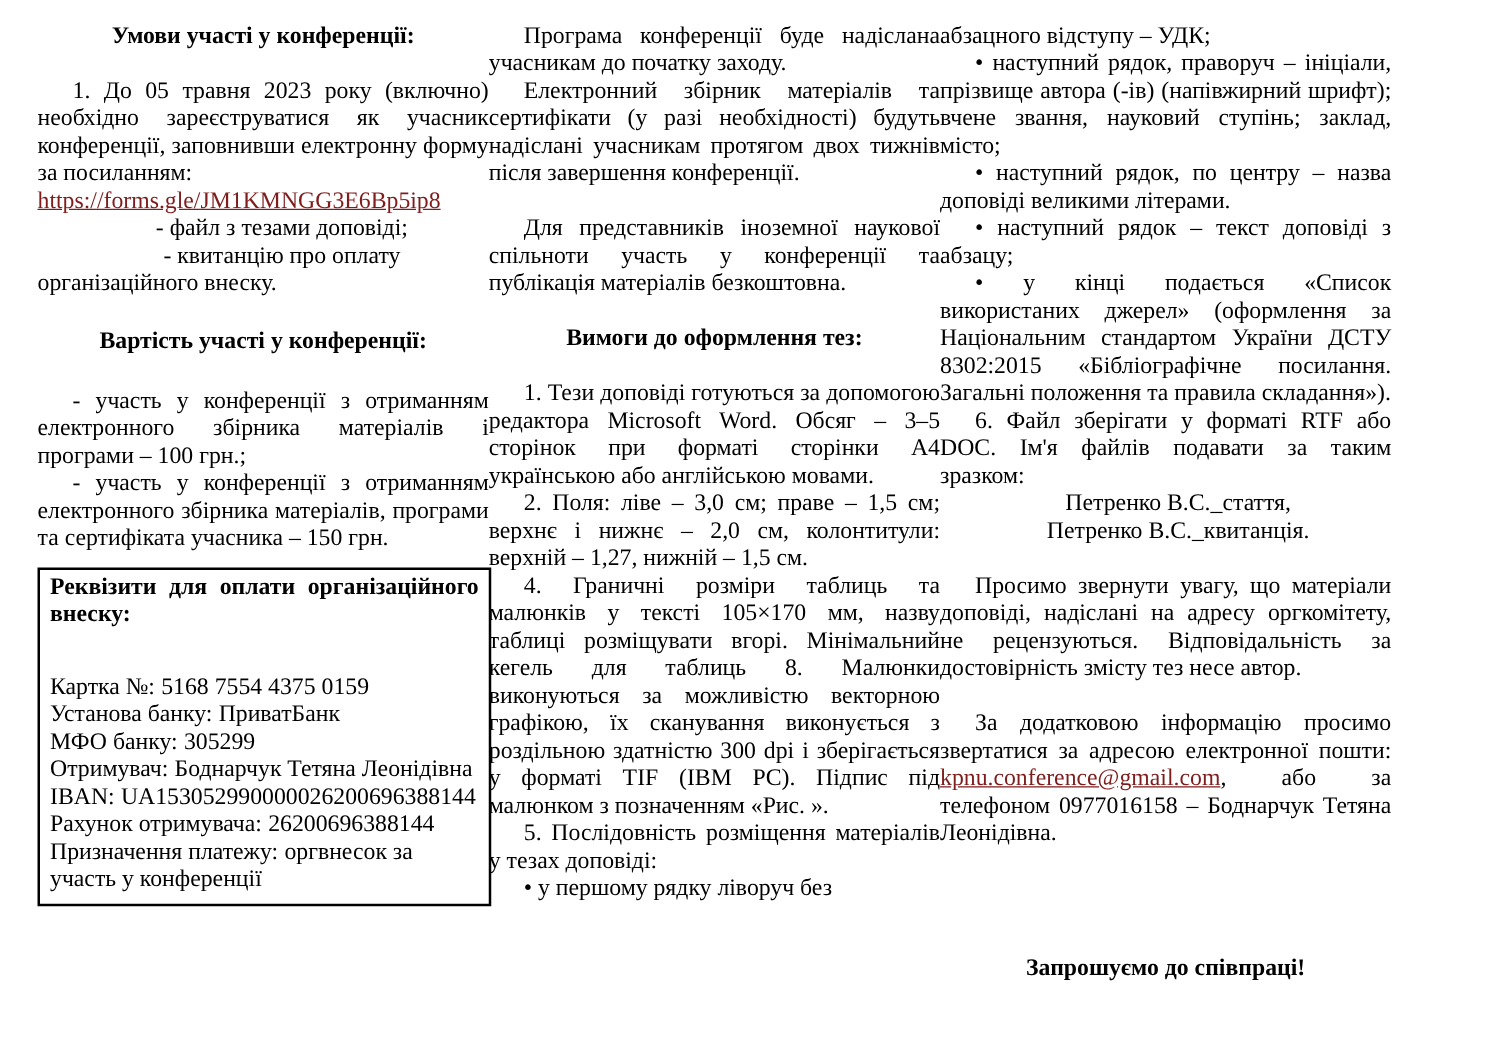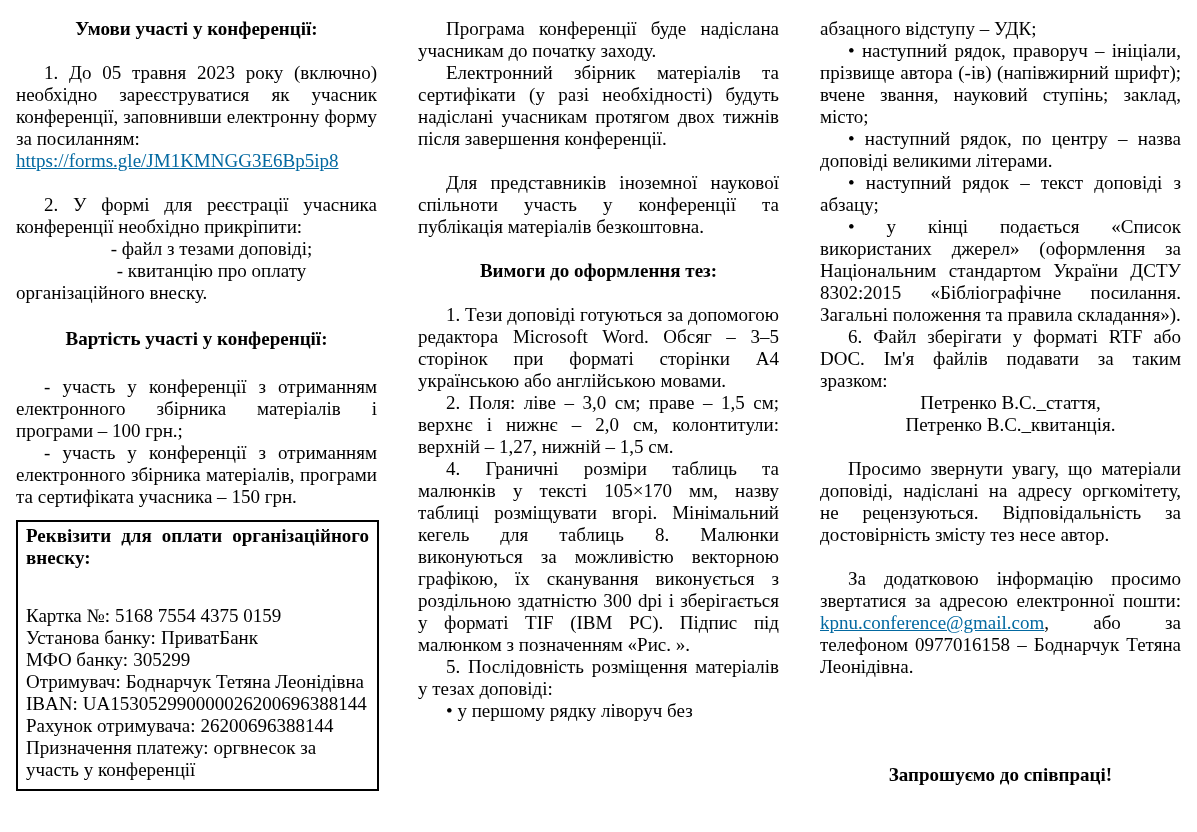--- a/index.html
+++ b/index.html
@@ -5,34 +5,33 @@
   html, body { margin: 0; padding: 0; }
   body {
     width: 1197px; height: 832px;
     background: #ffffff; color: #000000;
     font-family: "Liberation Serif", "DejaVu Serif", serif;
     font-size: 19px; line-height: 22px;
     overflow: hidden;
   }
   .page {
     display: flex;
-    gap: 41px;
-    padding: 18px 14px 0 16px;
+    padding: 18px 14px 0 30px;
     box-sizing: border-box;
     width: 1149px;
   }
   .col { width: 361px; flex: 0 0 361px; }
   p { margin: 0; text-align: justify; text-indent: 28px; }
   .b { font-weight: normal; }
   .heading { font-weight: bold; text-align: center; text-indent: 0; }
   .h1 { margin-bottom: 22px; }
   .h2 { margin: 24px 0 26px 0; }
   .h-mid { margin: 22px 0 22px 0; }
   .mt { margin-top: 22px; }
-  .link { color: #0369a1; text-decoration: underline; cursor: pointer; }
+  .link { color: #7f1d1d; text-decoration: underline; cursor: pointer; }
   .link-line { text-indent: 0; text-align: left; }
   .dash { text-indent: 30px; text-align: center; }
   .flush { text-indent: 0; text-align: left; }
   .sample { text-indent: 20px; text-align: center; }
   .box {
     border: 2px solid #000000;
     margin-top: 12px;
     padding: 3px 8px 8px 8px;
     box-sizing: border-box;
     width: 363px;
@@ -46,21 +45,20 @@
 <body>
 
 <div class="page">
 
   <div class="col">
     <p class="heading h1">Умови участі у конференції:</p>
 
     <p><span>1. До </span><span class="b">05 травня 2023 року</span><span> (включно) необхідно зареєструватися як учасник конференції, заповнивши електронну форму за посиланням:</span></p>
     <p class="link-line"><a class="link">https://forms.gle/JM1KMNGG3E6Bp5ip8</a></p>
 
-    <p class="mt">2. У формі для реєстрації учасника конференції необхідно прикріпити:</p>
     <p class="dash">- файл з тезами доповіді;</p>
     <p class="dash">- квитанцію про оплату</p>
     <p class="flush">організаційного внеску.</p>
 
     <p class="heading h2">Вартість участі у конференції:</p>
 
     <p><span>- участь у конференції з отриманням електронного збірника матеріалів і програми – </span><span class="b">100 грн.</span><span>;</span></p>
     <p><span>- участь у конференції з отриманням електронного збірника матеріалів, програми та сертифіката учасника – </span><span class="b">150 грн.</span></p>
 
     <div class="box">

